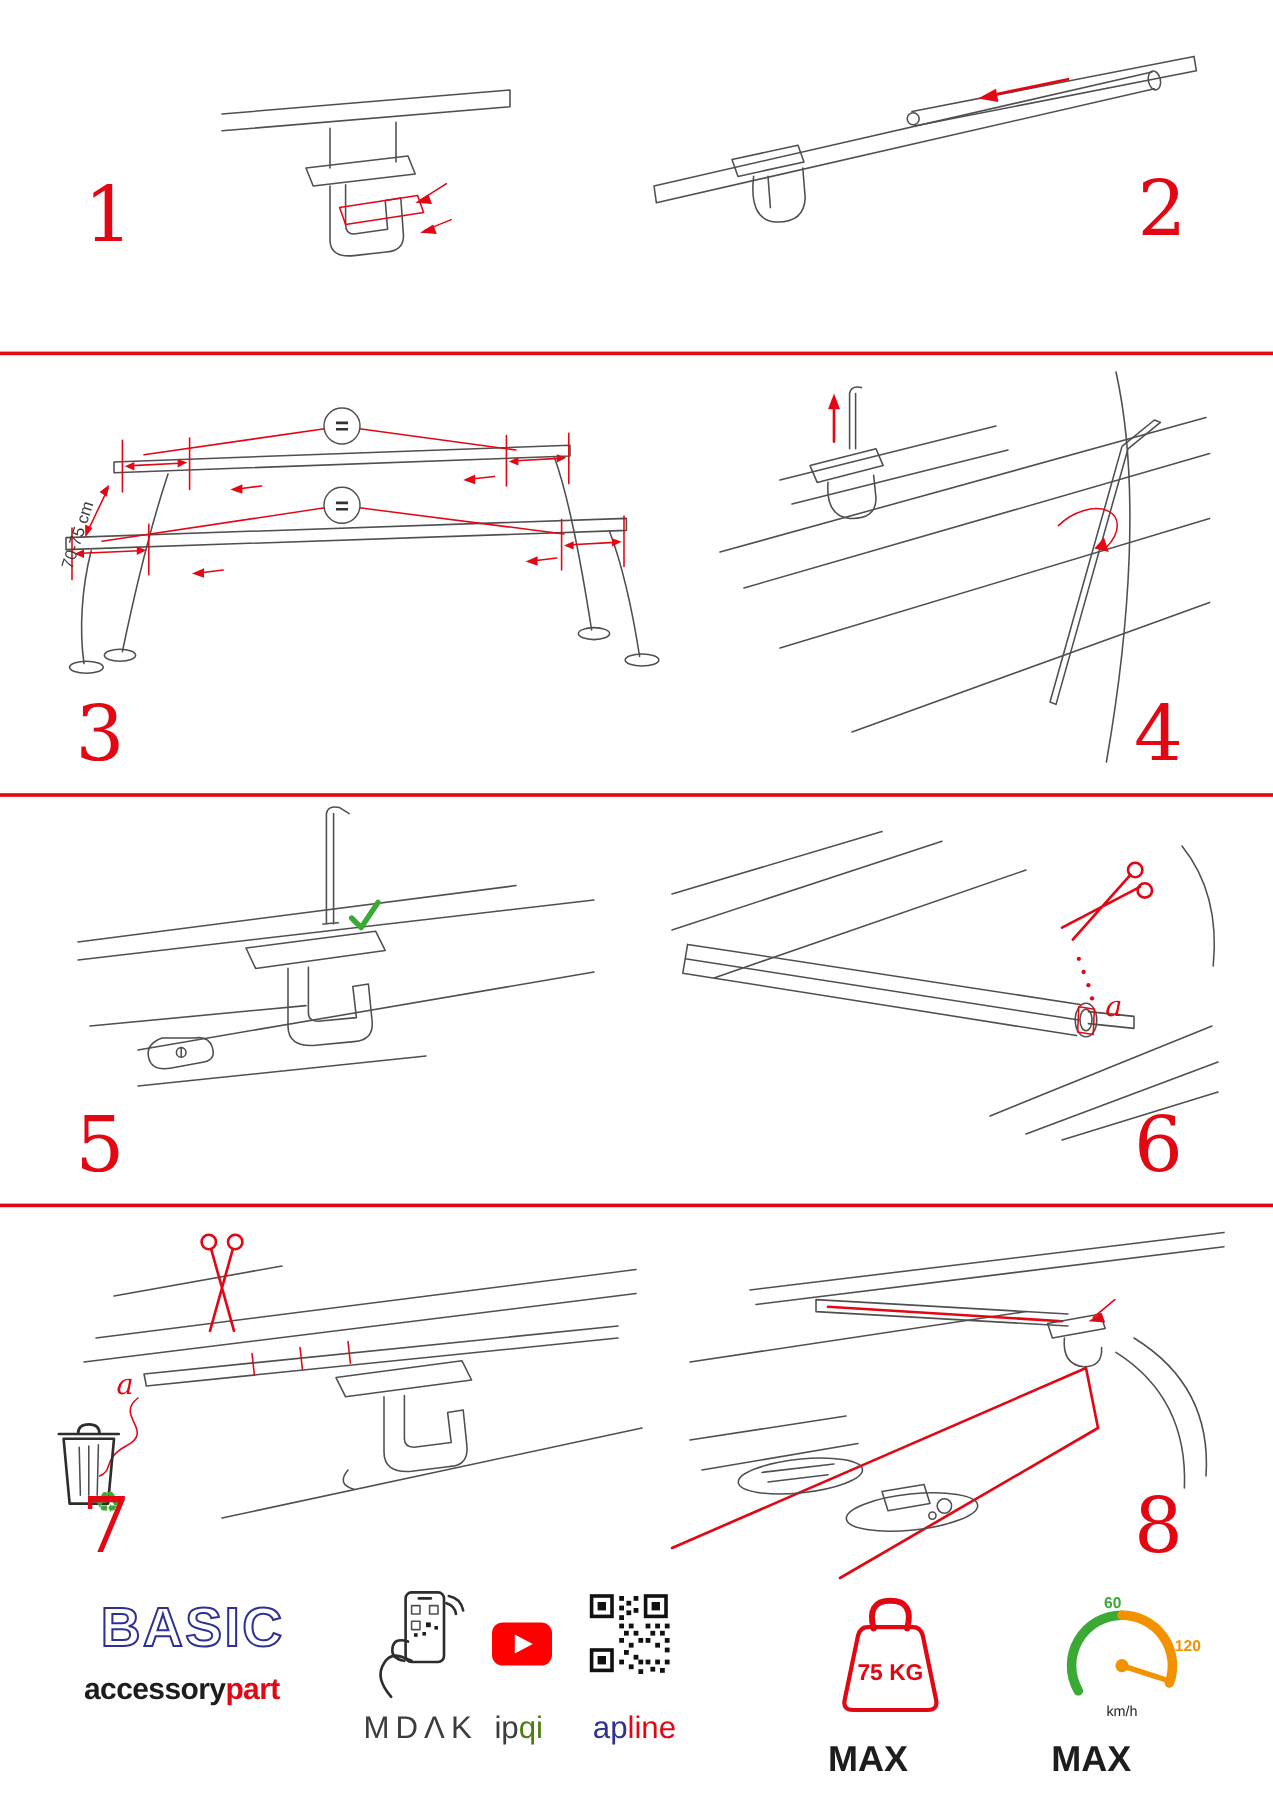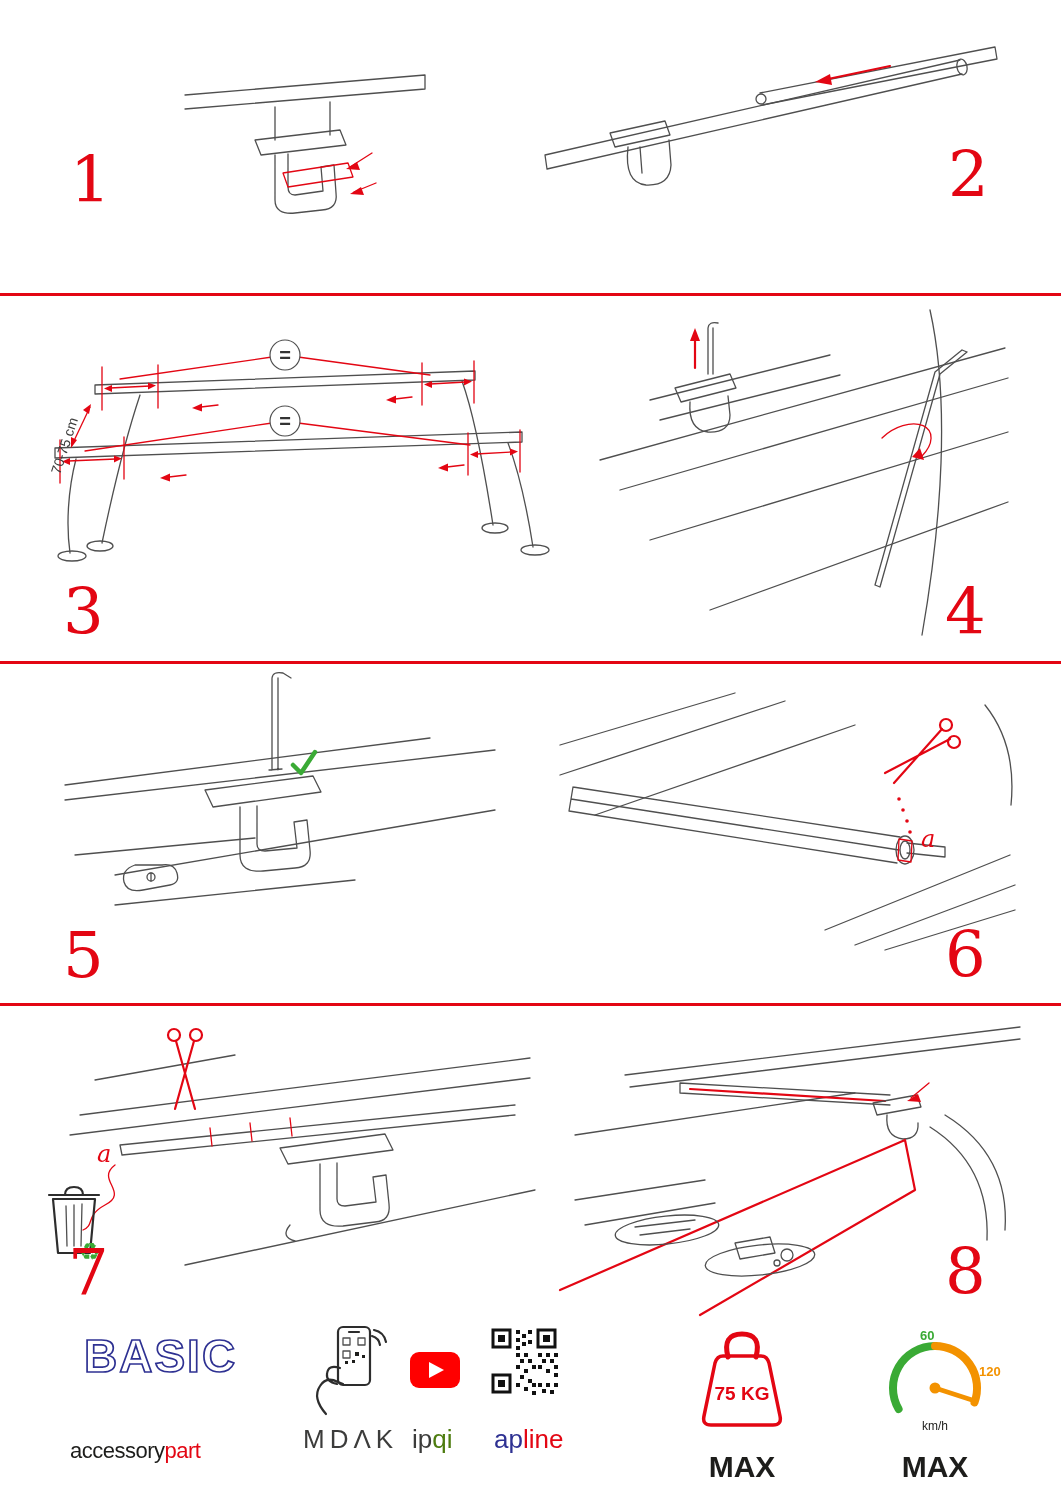--- a/index.html
+++ b/index.html
@@ -12,23 +12,23 @@
   svg{display:block;overflow:visible}
   svg text{font-family:"Liberation Sans",sans-serif}
   .sk{stroke:#4f4f4f;stroke-width:1.3;fill:none;stroke-linecap:round;stroke-linejoin:round}
   .sk2{stroke:#2d2d2d;stroke-width:2.2;fill:none;stroke-linecap:round;stroke-linejoin:round}
   .rd{stroke:#e30613;stroke-width:1.3;fill:none;stroke-linecap:round;stroke-linejoin:round}
   .rd2{stroke:#e30613;stroke-width:2.2;fill:none;stroke-linecap:round;stroke-linejoin:round}
   .rf{fill:#e30613;stroke:none}
   .eq-circle{stroke:#4f4f4f;stroke-width:1.2;fill:#fff}
   .eq-text{font-size:20px;font-weight:bold;fill:#333;text-anchor:middle}
   .a-label{font-family:"DejaVu Serif",serif;font-style:italic;font-size:24px;fill:#e30613}
-  .brand-sub{position:absolute;top:1438px;font-size:22px;font-weight:normal;letter-spacing:-0.5px;color:#1d1d1b}
+  .brand-sub{position:absolute;top:1394px;font-size:25px;font-weight:bold;letter-spacing:-0.5px;color:#1d1d1b}
   .partner-label{position:absolute;top:1424px;font-size:26px;color:#3c3c3b}
-  .max-label{position:absolute;top:1450px;font-size:30px;font-weight:bold;color:#1d1d1b;text-align:center}
+  .max-label{position:absolute;top:1450px;font-size:30px;font-weight:bold;color:#1d1d1b;text-align:left}
 </style>
 </head>
 <body>
 
 <div class="page">
 
   <div class="abs" style="left:0;top:0;width:1061px;height:293px">
     <svg class="abs" style="left:180px;top:35px" width="250" height="200" viewBox="0 0 250 200">
       <path class="sk" d="M5,60 L245,40 M5,74 L245,54 M245,40 L245,54"></path>
       <path class="sk" d="M95,72 L95,105 M150,67 L150,100"></path>

